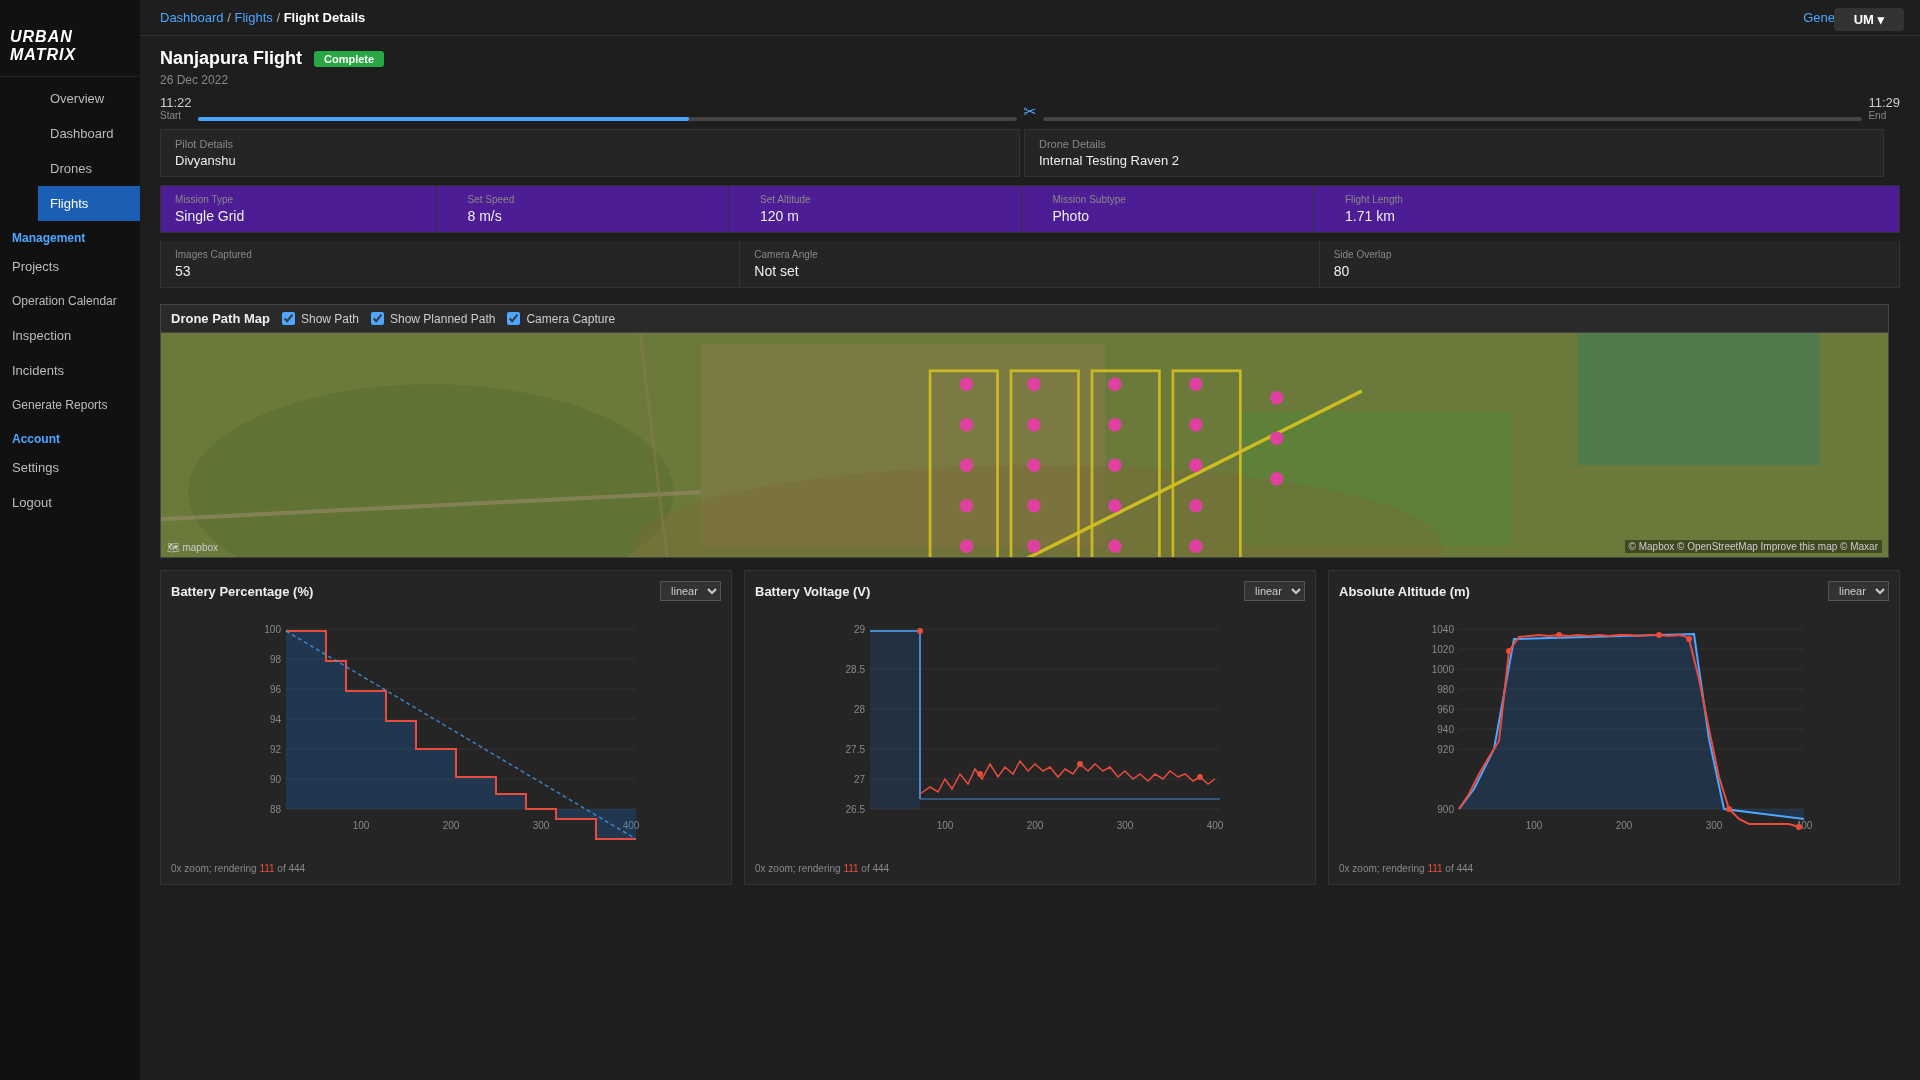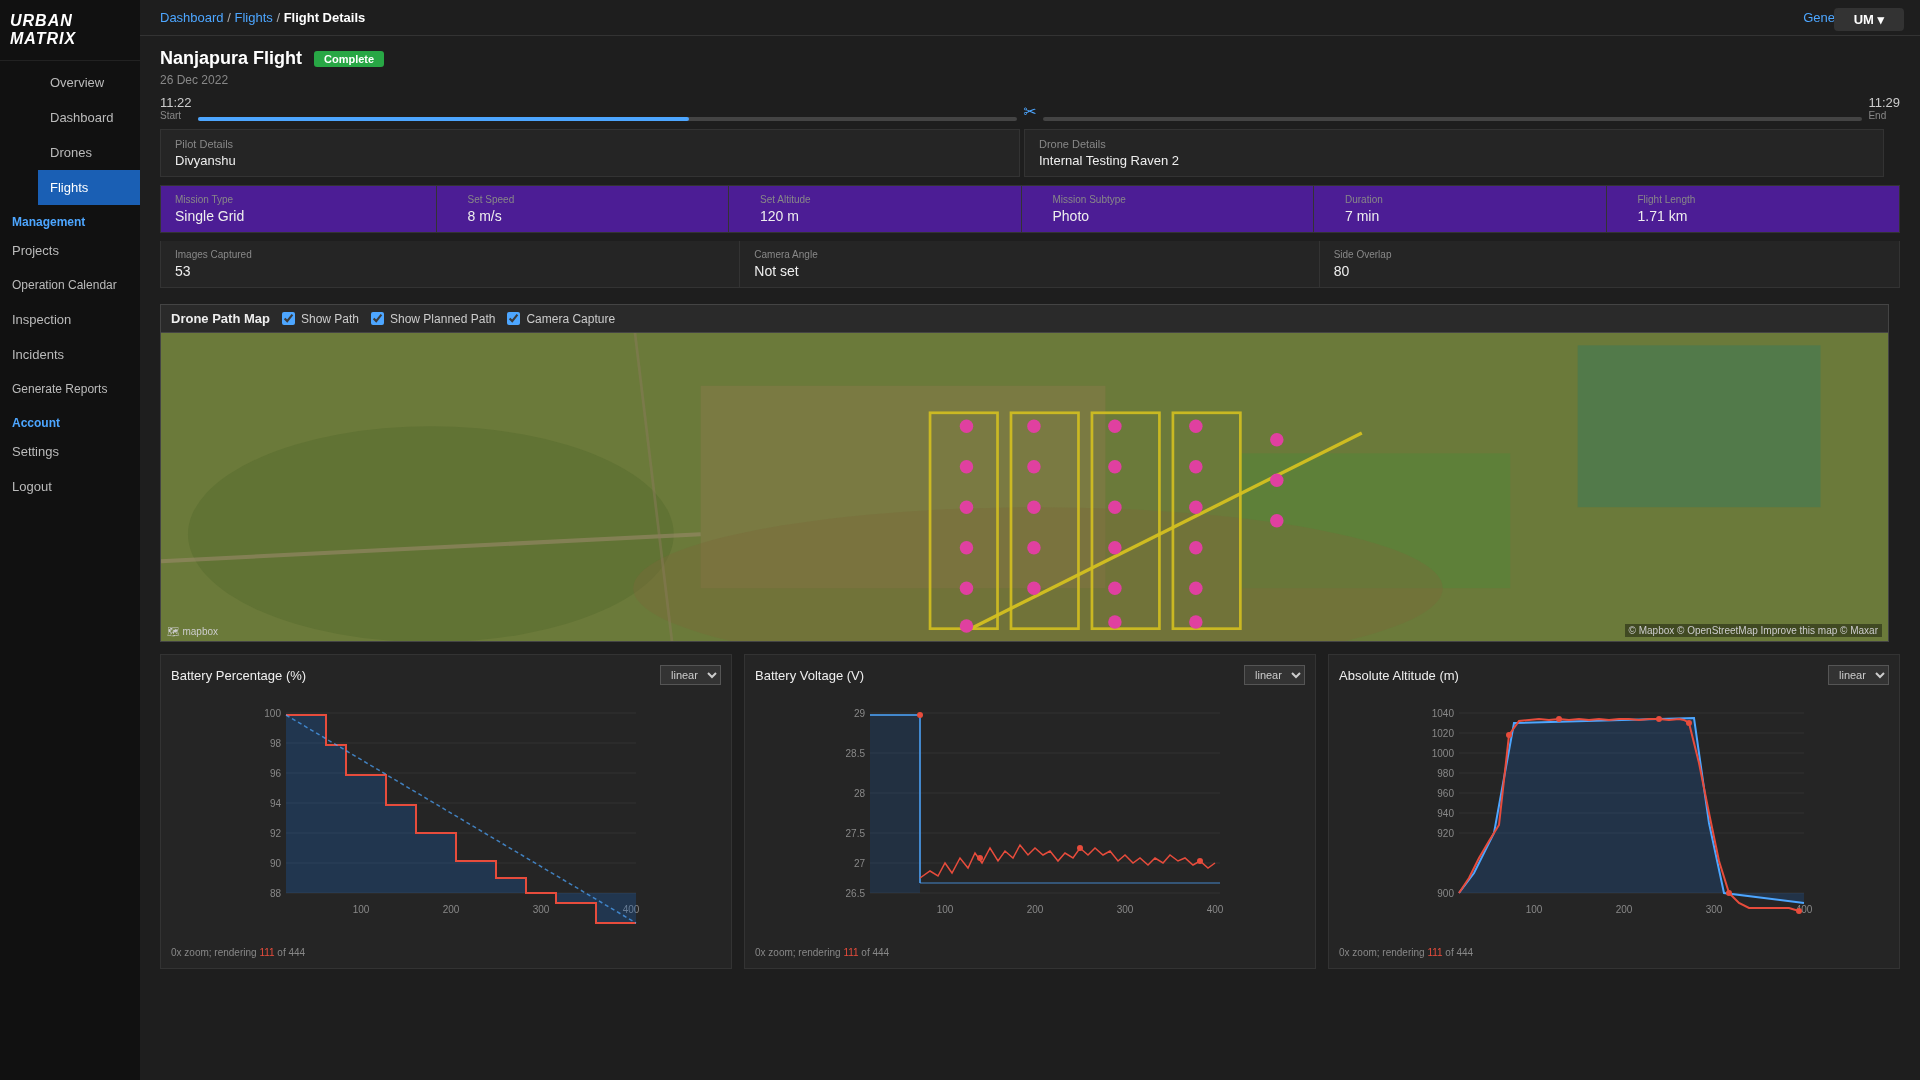--- a/index.html
+++ b/index.html
@@ -5,21 +5,21 @@
     * { box-sizing: border-box; margin: 0; padding: 0; }
     body { font-family: Arial, sans-serif; background: #1a1a1a; color: #ccc; display: flex; height: 1080px; width: 1920px; overflow: hidden; }
 
     
     #sidebar {
       width: 140px;
       min-width: 140px;
       background: #111;
       display: flex;
       flex-direction: column;
-      padding-top: 0;
+      padding-top: 16px;
     }
     #sidebar-logo {
       padding: 12px 10px;
       background: #111;
       border-bottom: 1px solid #222;
     }
     #sidebar-logo span {
       color: #fff;
       font-weight: bold;
       font-size: 16px;
@@ -194,21 +194,21 @@
     .map-checkbox-group {
       display: flex;
       align-items: center;
       gap: 6px;
       font-size: 12px;
       color: #ccc;
     }
     .map-checkbox-group input[type="checkbox"] { accent-color: #4da6ff; }
     #map-container {
       width: 100%;
-      height: 310px;
+      height: 226px;
       background: #14532d;
       border: 1px solid #444;
       position: relative;
       overflow: hidden;
     }
     
     #map-bg {
       width: 100%;
       height: 100%;
       background: linear-gradient(135deg, #5a6a3a 0%, #7a6a4a 20%, #6a7a4a 40%, #8a7a5a 60%, #4a6a3a 80%, #6a8a5a 100%);
@@ -249,21 +249,21 @@
       background: #252525;
       border: 1px solid #333;
       padding: 10px;
     }
     .chart-header {
       display: flex;
       justify-content: space-between;
       align-items: center;
       margin-bottom: 8px;
     }
-    .chart-title { font-size: 13px; color: #eee; font-weight: normal; }
+    .chart-title { font-size: 13px; color: #eee; font-weight: bold; }
     .chart-select {
       background: #333;
       color: #ccc;
       border: 1px solid #555;
       font-size: 11px;
       padding: 2px 6px;
       cursor: pointer;
     }
     .chart-area {
       width: 100%;
@@ -368,24 +368,20 @@
         <div class="metric-label">Set Speed</div>
         <div class="metric-value">8 m/s</div>
       </div>
       <div class="metric-cell">
         <div class="metric-label">Set Altitude</div>
         <div class="metric-value">120 m</div>
       </div>
       <div class="metric-cell">
         <div class="metric-label">Mission Subtype</div>
         <div class="metric-value">Photo</div>
-      </div>
-      <div class="metric-cell">
-        <div class="metric-label">Duration</div>
-        <div class="metric-value">7 min</div>
       </div>
       <div class="metric-cell">
         <div class="metric-label">Flight Length</div>
         <div class="metric-value">1.71 km</div>
       </div>
     </div>
     <div id="metrics-row2" style="display:grid;grid-template-columns:repeat(3,1fr);gap:0;margin:0 0 8px 0;background:#252525;border:1px solid #333;border-top:none;">
       <div class="metric-cell">
         <div class="metric-label">Images Captured</div>
         <div class="metric-value">53</div>

